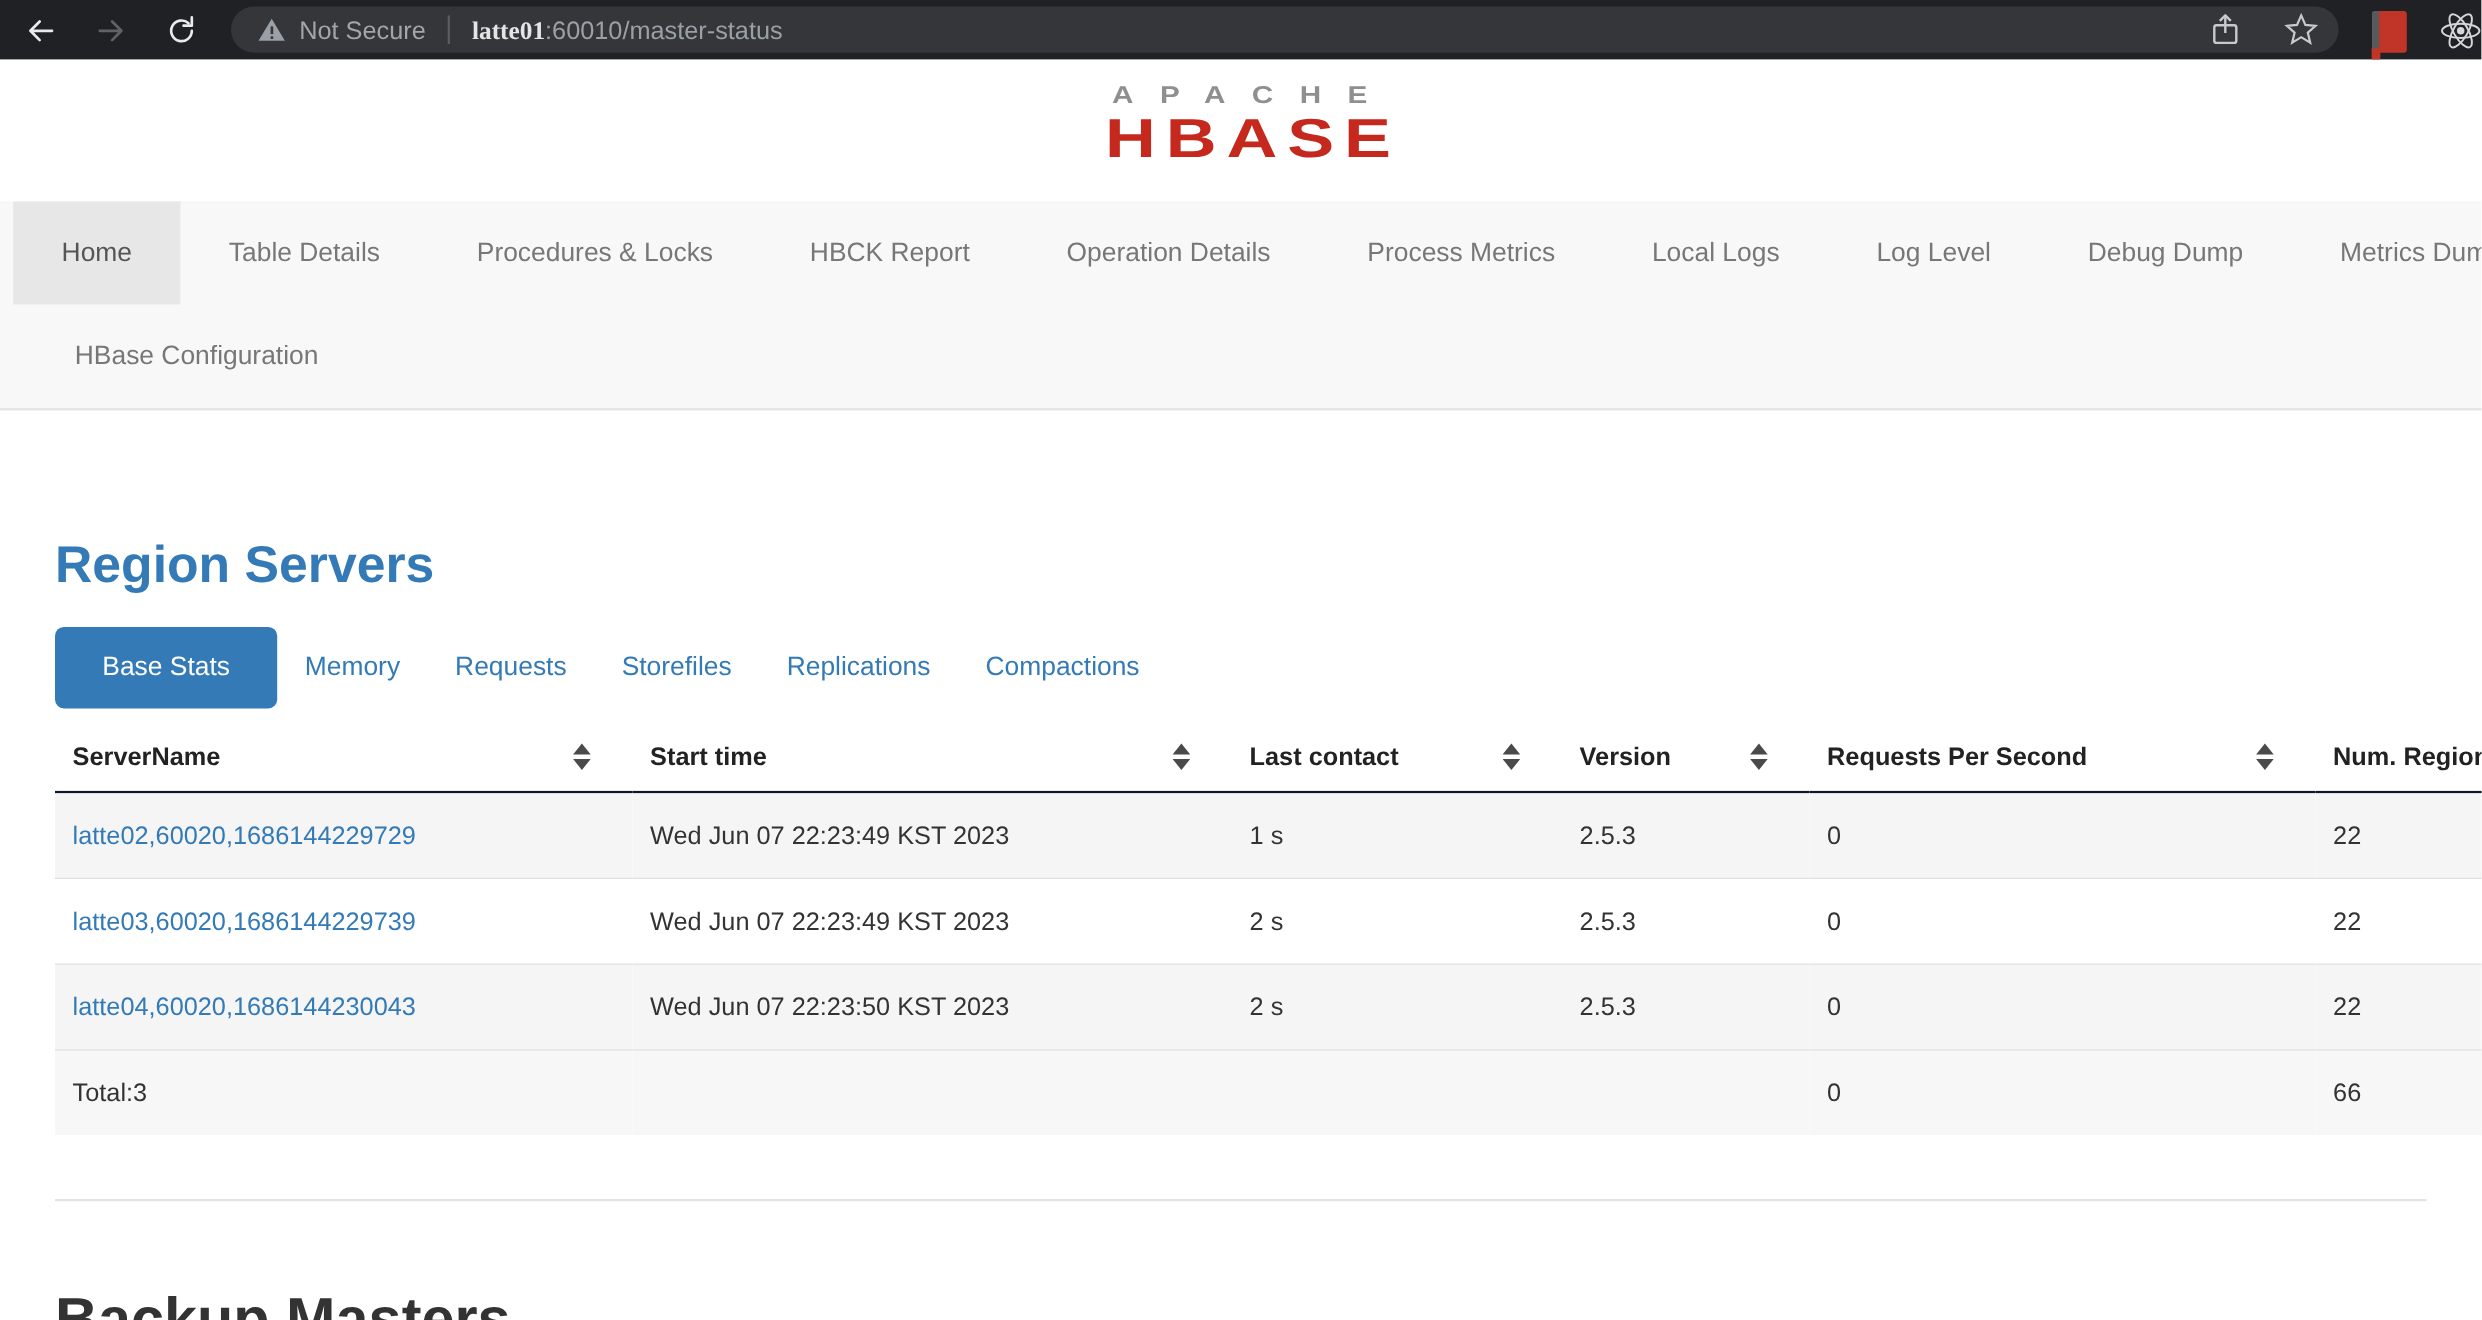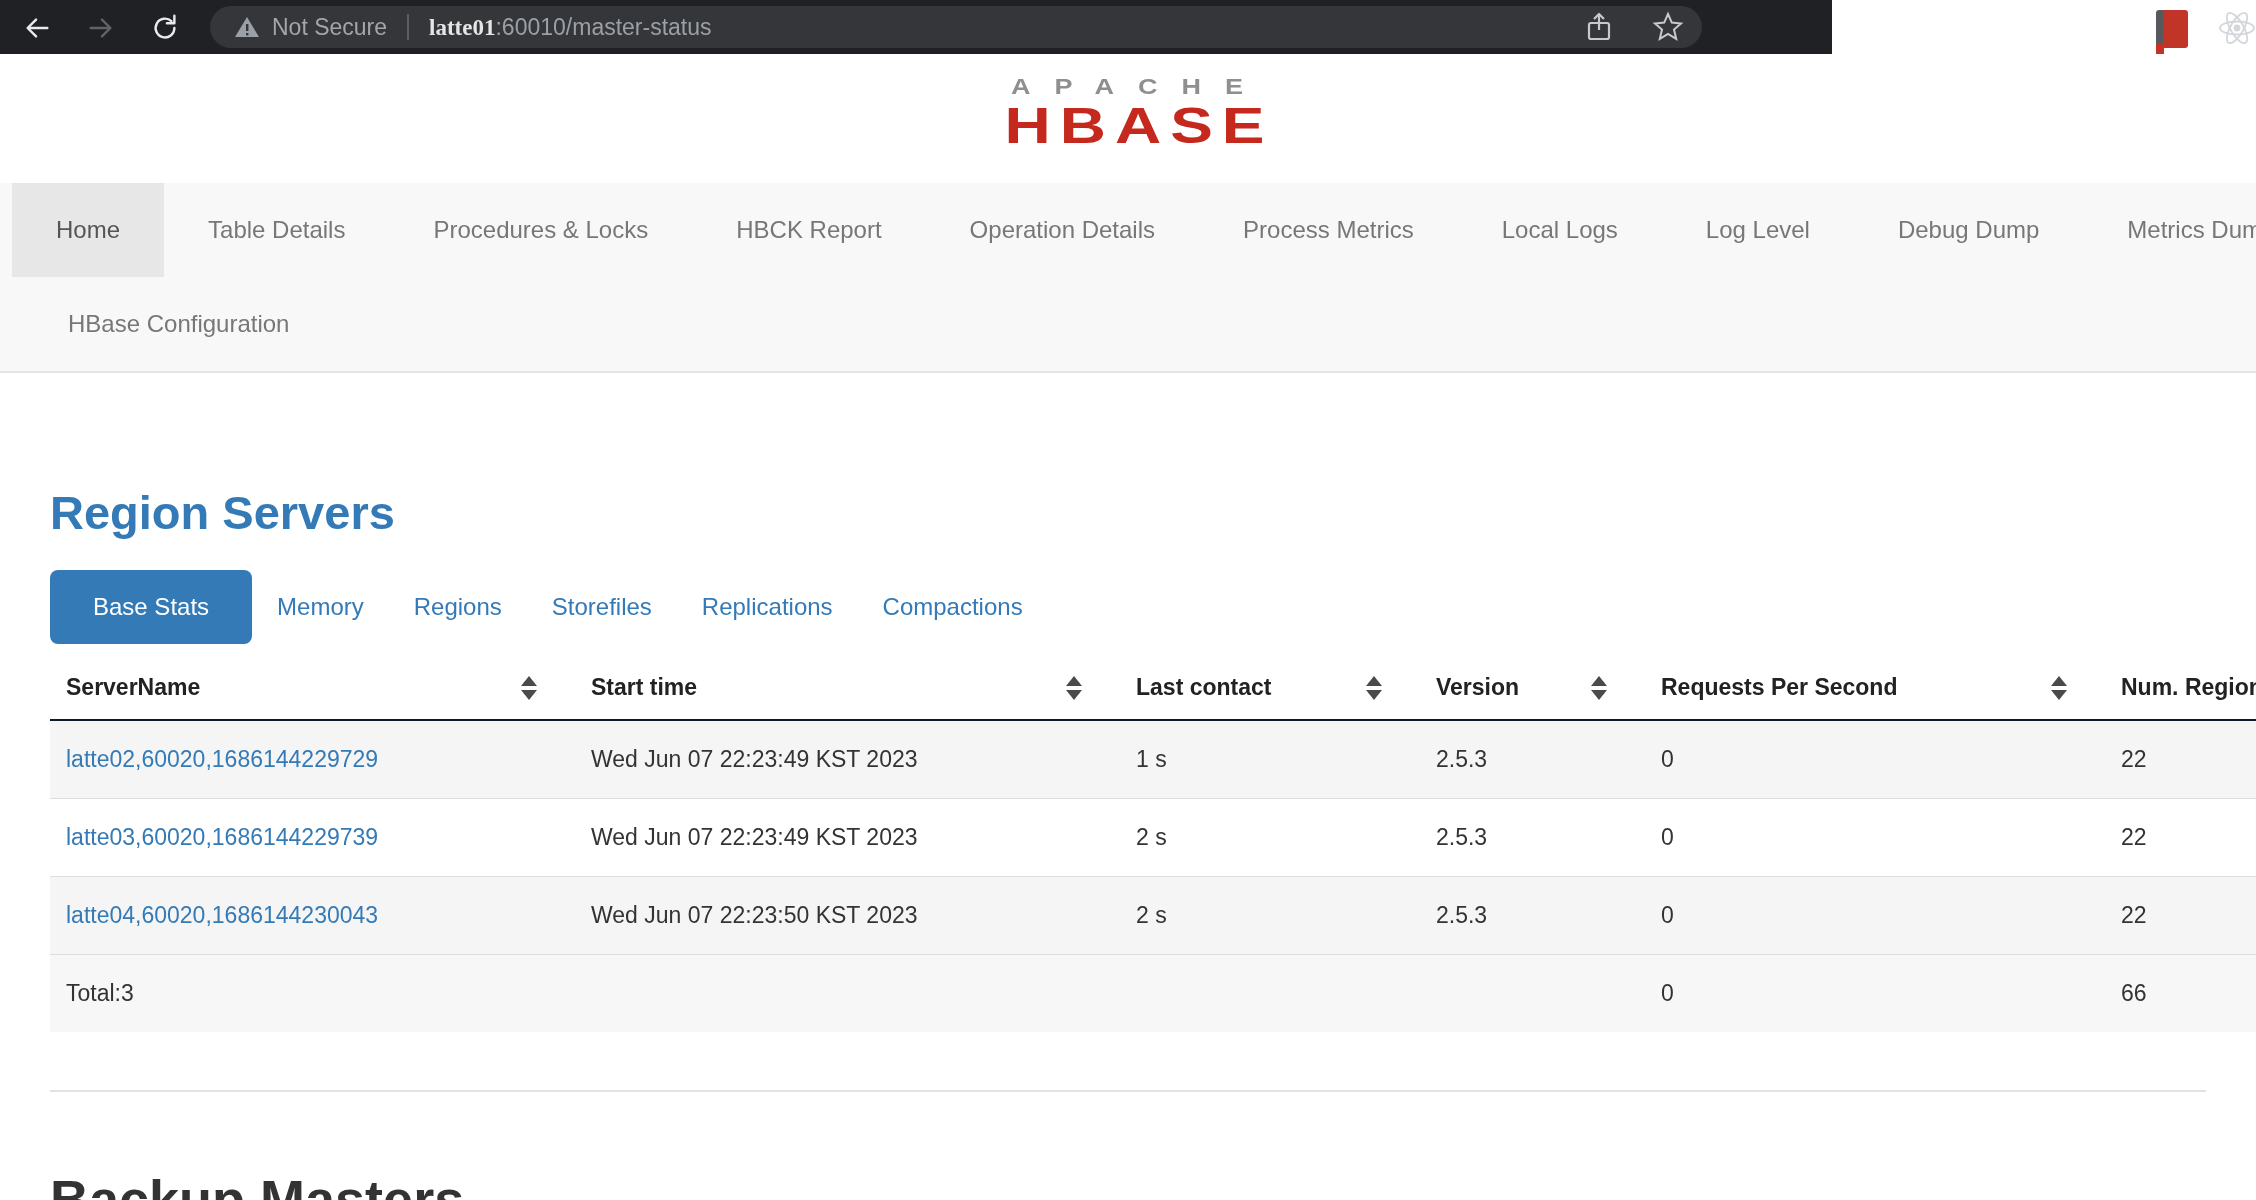--- a/index.html
+++ b/index.html
@@ -1,20 +1,20 @@
 <!DOCTYPE html>
 <html><head>
 <meta charset="utf-8">
 <style>
   * { box-sizing: border-box; margin: 0; padding: 0; }
   html,body { width: 2256px; height: 1200px; overflow: hidden; background: #fff;
     font-family: "Liberation Sans", sans-serif; }
 
   
-  .chrome { position: relative; width: 1832px; height: 54px; background: #1f2125; padding-left: 32px; }
+  .chrome { position: relative; width: 2256px; height: 54px; background: #1f2125; padding-left: 32px; }
   .nav-btn { position: absolute; top: 13px; width: 30px; height: 30px; cursor: pointer; }
   .nav-btn svg { width: 30px; height: 30px; }
   .omnibox { position: absolute; left: 210px; top: 6px; height: 42px; right: 130px;
     background: #34363a; border-radius: 21px; display: flex; align-items: center;
     padding: 0 18px 0 24px; }
   .omni-warning { flex: 0 0 auto; }
   .omni-label { color: #a2a6aa; font-size: 23px; margin-left: 12px; white-space: nowrap; }
   .omni-sep { width: 2px; height: 26px; background: #5a5d61; margin: 0 20px; }
   .omni-url { font-size: 23px; white-space: nowrap; color: #9aa0a6; }
   .omni-url .host { color: #e5e5e5; font-weight: bold; font-family: Liberation Serif, serif; }
@@ -150,21 +150,21 @@
   </div>
 </div>
 
 <div class="content">
 
   <h2 class="section-title">Region Servers</h2>
 
   <div class="tabs">
     <a class="tab active">Base Stats</a>
     <a class="tab">Memory</a>
-    <a class="tab">Regions</a>
+    <a class="tab">Requests</a>
     <a class="tab">Storefiles</a>
     <a class="tab">Replications</a>
     <a class="tab">Compactions</a>
   </div>
 
   <table class="rs-table">
     <colgroup>
       <col style="width:525px">
         <col style="width:545px">
         <col style="width:300px">

